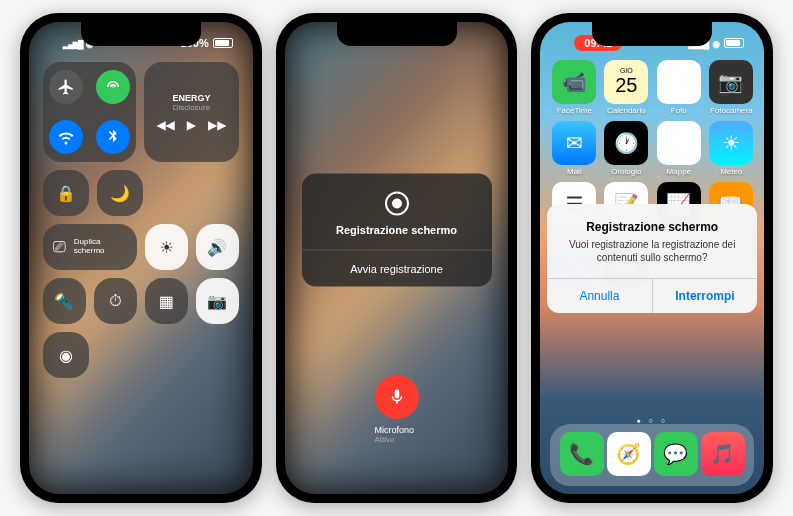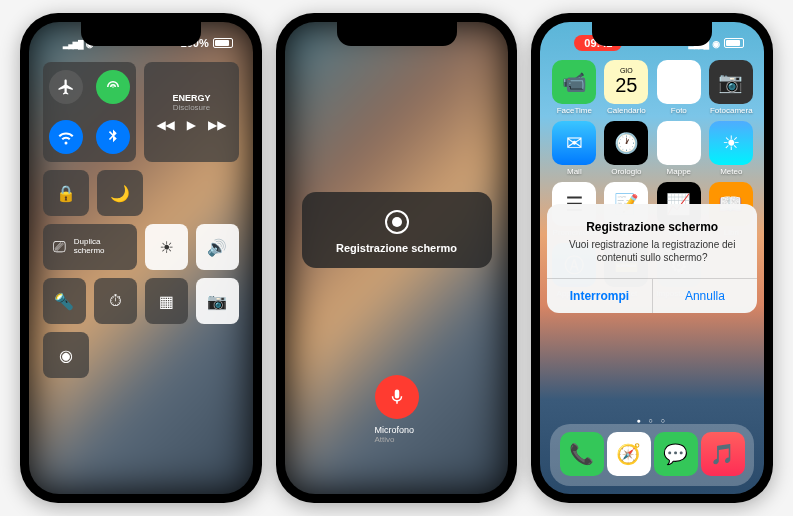--- a/index.html
+++ b/index.html
@@ -15,21 +15,21 @@
 .status-right { display: flex; gap: 4px; align-items: center; }
 .time-pill { background: #ff3b30; padding: 2px 10px; border-radius: 12px; }
 .bars::before { content: "▂▄▆█"; font-size: 8px; letter-spacing: -1px; }
 .wifi::before { content: "◉"; font-size: 9px; }
 .battery { width: 20px; height: 10px; border: 1px solid #fff; border-radius: 2px; position: relative; }
 .battery::after { content: ""; position: absolute; left: 1px; top: 1px; bottom: 1px; right: 3px; background: #fff; border-radius: 1px; }
 
 
 .cc-body { padding: 10px 14px; }
 .cc-row { display: flex; gap: 8px; margin-bottom: 8px; }
-.cc-block { background: rgba(60,60,60,0.75); border-radius: 8px; display: flex; flex-wrap: wrap; }
+.cc-block { background: rgba(60,60,60,0.75); border-radius: 18px; display: flex; flex-wrap: wrap; }
 .cc-2x2 { width: 100px; height: 100px; }
 .cc-1x1 { width: 46px; height: 46px; display: flex; align-items: center; justify-content: center; }
 .cc-2x1 { width: 100px; height: 46px; display: flex; align-items: center; padding: 0 10px; gap: 8px; }
 .cc-conn-item { width: 50%; height: 50%; display: flex; align-items: center; justify-content: center; }
 .circ { width: 34px; height: 34px; border-radius: 50%; display: flex; align-items: center; justify-content: center; font-size: 14px; color: #fff; }
 .circ-dark { background: rgba(100,100,100,0.6); }
 .circ-green { background: #34c759; }
 .circ-blue { background: #007aff; }
 .music { padding: 8px; flex-direction: column; align-items: center; justify-content: center; position: relative; }
 .music-title { color: #fff; font-size: 9px; font-weight: 600; text-align: center; }
@@ -182,20 +182,21 @@
 <div class="phone">
   <div class="notch"></div>
   <div class="screen">
     <div class="bg-blur"></div>
     <div class="content">
       <div class="p2-center">
         <div class="p2-top">
           <div class="rec-circle"></div>
           <div class="p2-title">Registrazione schermo</div>
         </div>
+        <div class="p2-btn">Avvia registrazione</div>
       </div>
       <div class="mic-wrap">
         <div class="mic-circ">
           <svg class="ico" viewBox="0 0 24 24">
               <path d="M12 14a3 3 0 003-3V5a3 3 0 00-6 0v6a3 3 0 003 3zm5-3a5 5 0 01-10 0H5a7 7 0 006 6.92V21h2v-3.08A7 7 0 0019 11h-2z"></path>
             </svg>
         </div>
         <div class="mic-lbl">Microfono</div>
         <div class="mic-sub">Attivo</div>
       </div>
@@ -290,20 +291,20 @@
         <div class="app-icon" style="background:#34c759">💬</div>
         <div class="app-icon" style="background:linear-gradient(#ff5e5e,#ff2d55)">🎵</div>
       </div>
       <div class="alert-overlay">
         <div class="alert">
           <div class="alert-body">
             <div class="alert-title">Registrazione schermo</div>
             <div class="alert-msg">Vuoi registrazione la registrazione dei contenuti sullo schermo?</div>
           </div>
           <div class="alert-btns">
+            <div class="alert-bt">Annulla</div>
             <div class="alert-bt bold">Interrompi</div>
-            <div class="alert-bt">Annulla</div>
           </div>
         </div>
       </div>
     </div>
   </div>
 </div>
 
 </body></html>

